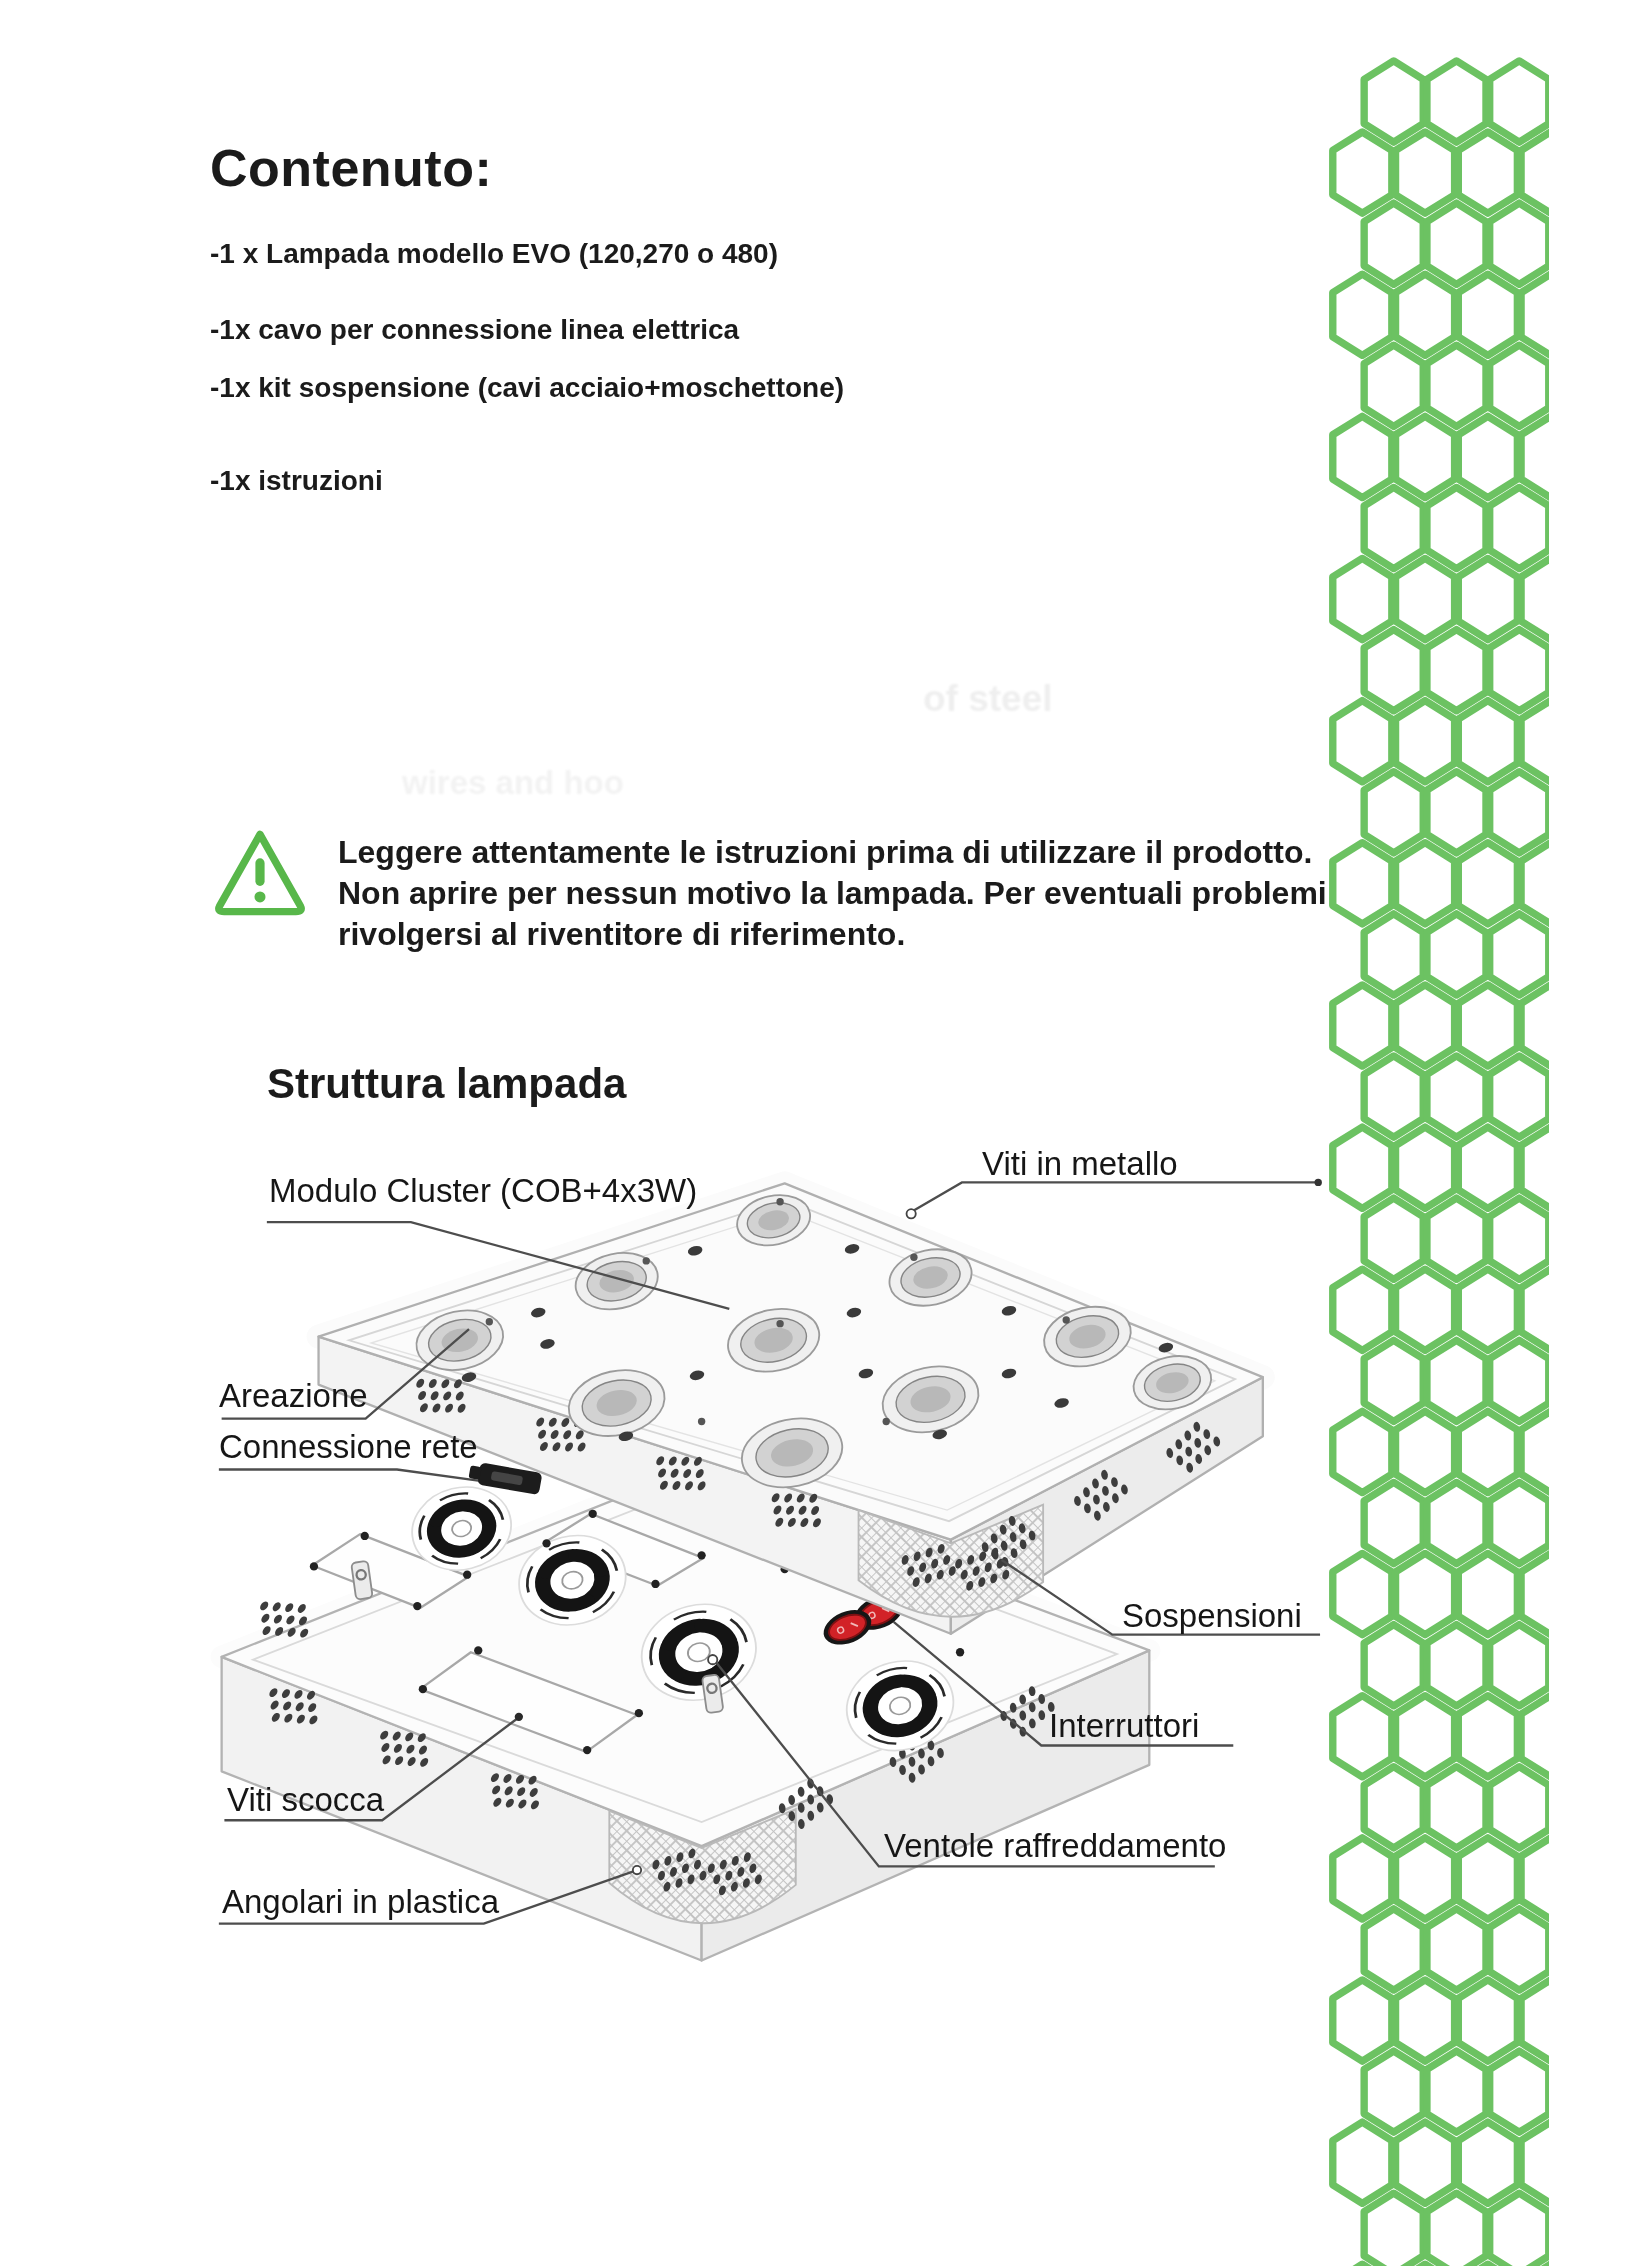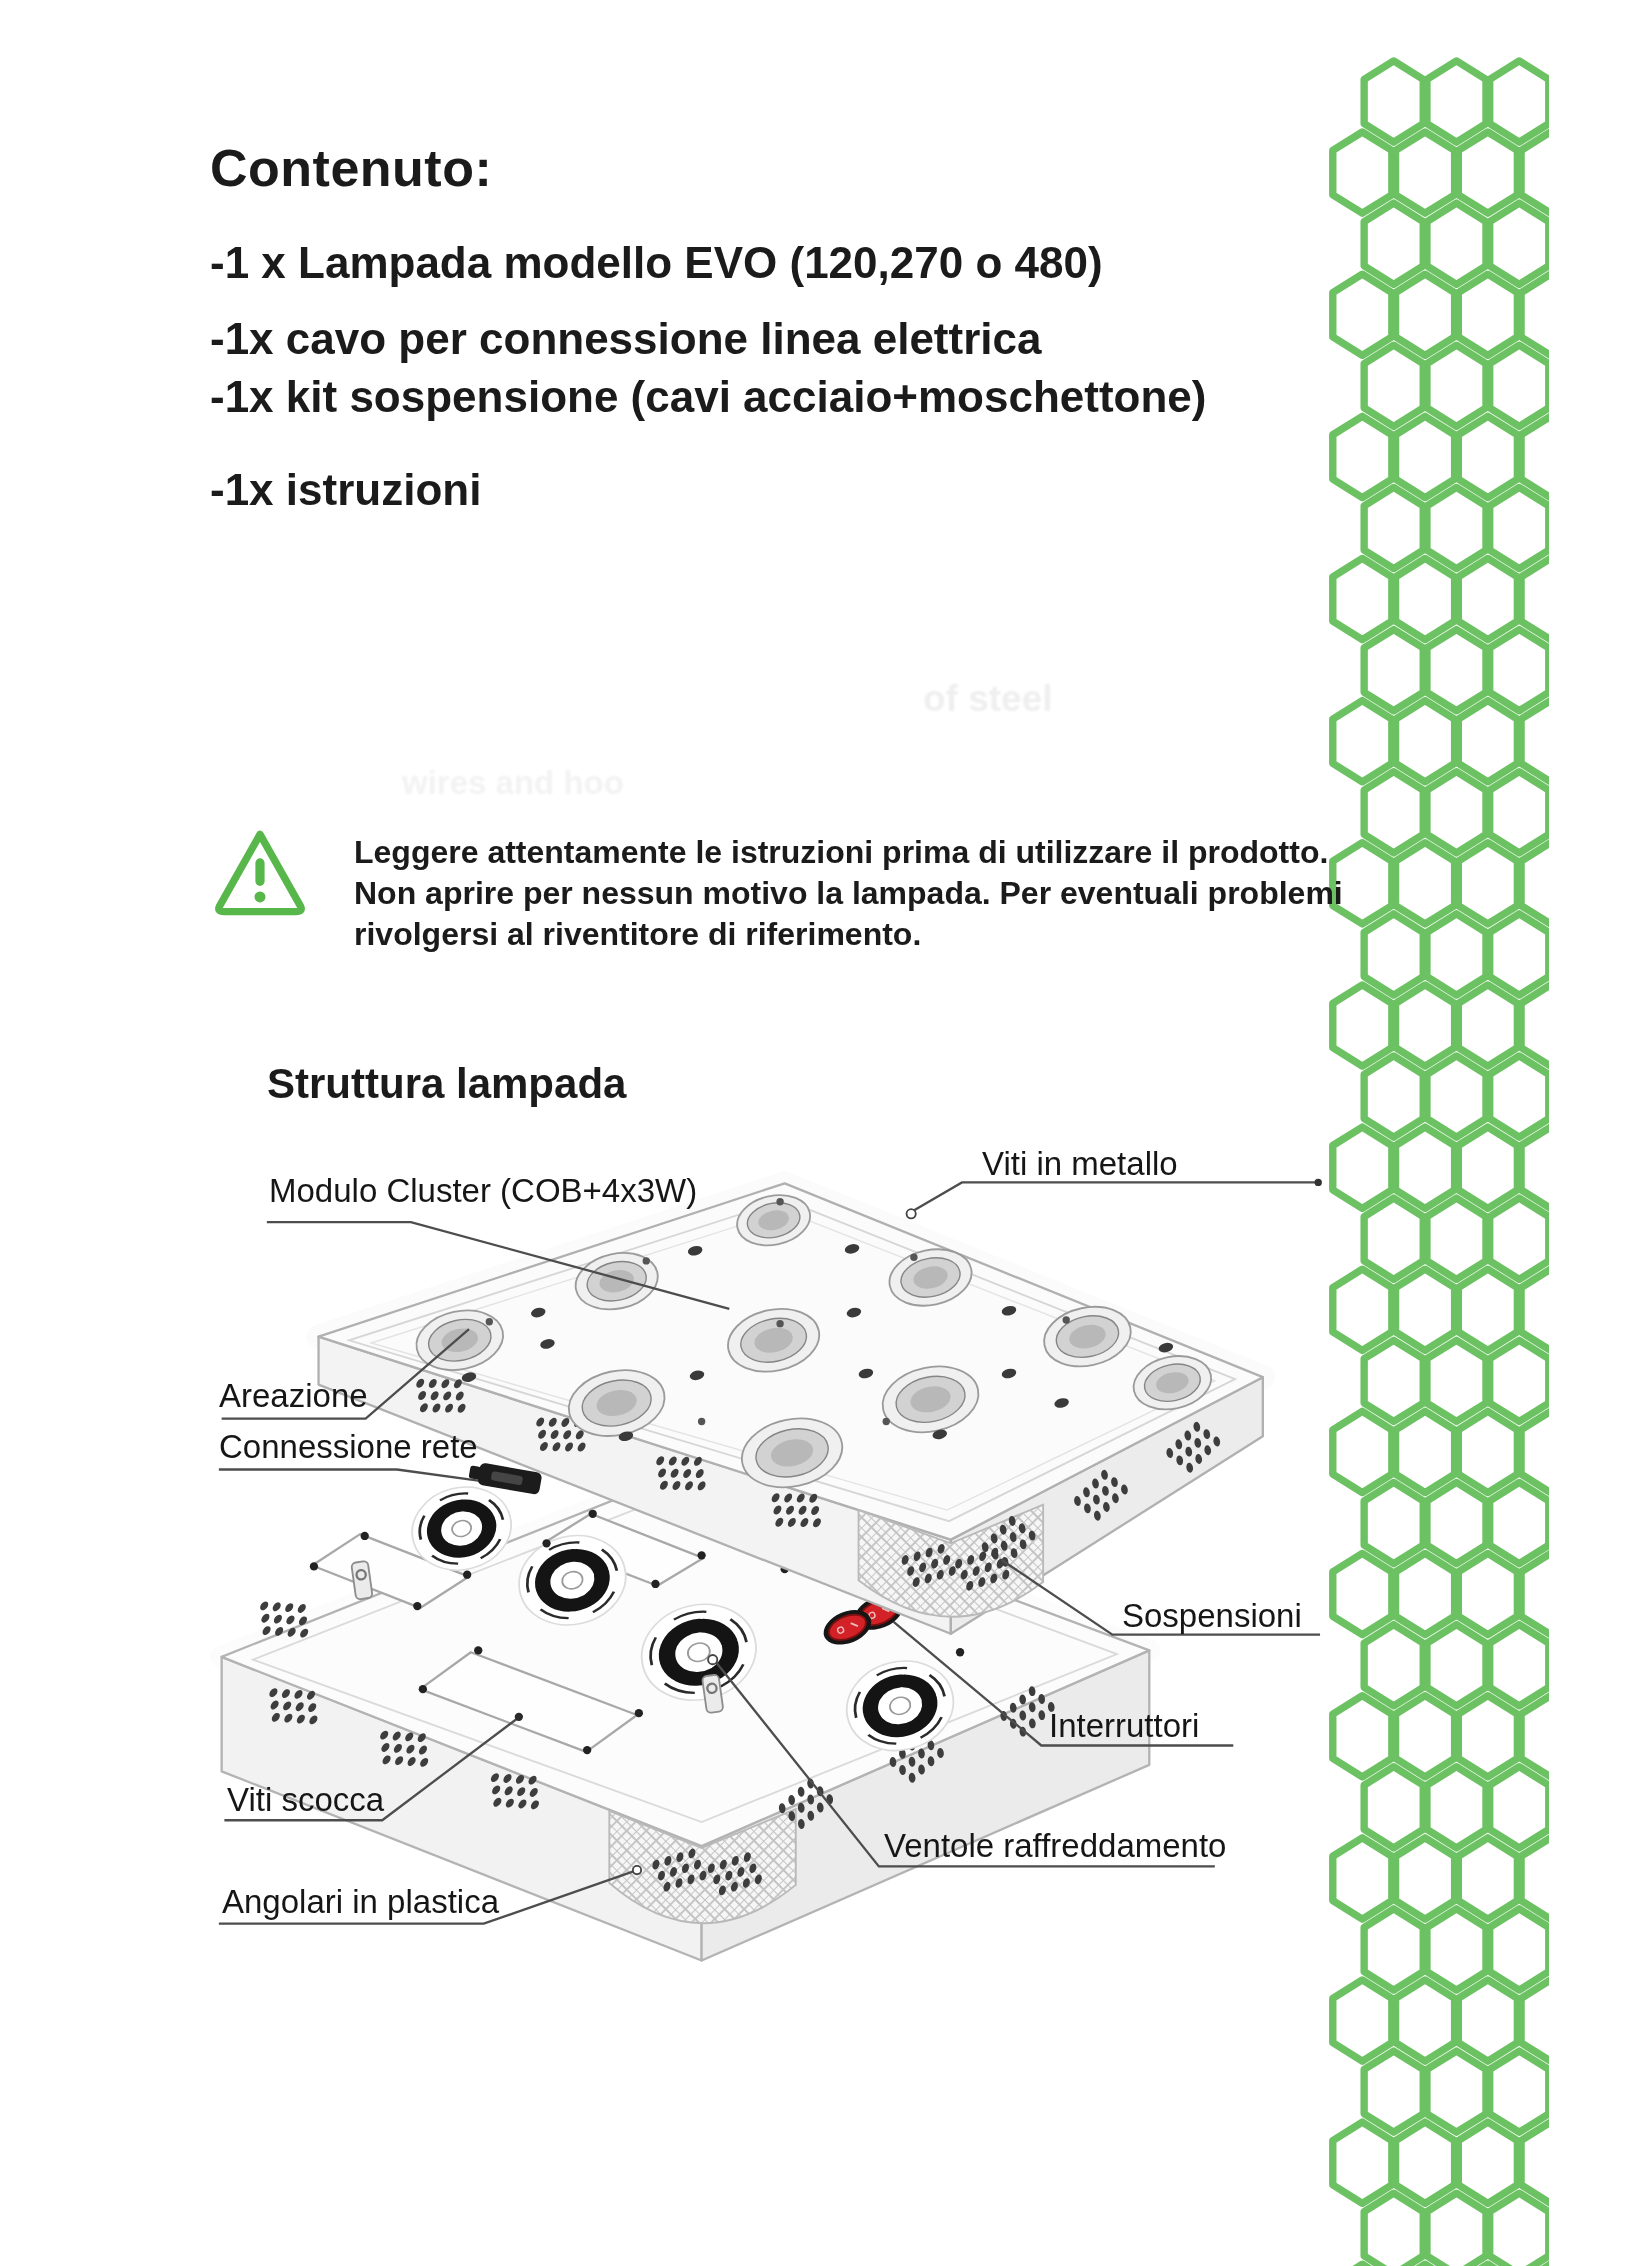--- a/index.html
+++ b/index.html
@@ -3,23 +3,23 @@
 <meta charset="utf-8">
 <style>
   html,body{margin:0;padding:0;background:#888;}
   #page{
     position:relative; width:1646px; height:2267px; background:#ffffff;
     overflow:hidden; font-family:"Liberation Sans", sans-serif; color:#1b1b1b;
     margin:0 auto;
   }
   .abs{position:absolute;}
   #title{left:210px; top:138px; font-size:52px; font-weight:700; letter-spacing:0.5px;}
-  .citem{left:210px; font-size:44px; font-weight:700; white-space:nowrap;}
+  .citem{left:210px; font-size:28px; font-weight:700; white-space:nowrap;}
   #warn-wrap{left:212px; top:827px;}
-  #warn-text{left:338px; top:832px; font-size:32px; font-weight:700; line-height:41px; white-space:nowrap;margin-left:16px;}
+  #warn-text{left:338px; top:832px; font-size:32px; font-weight:700; line-height:41px; white-space:nowrap;}
   #section-title{left:219px; top:1060px; font-size:42px; font-weight:700;margin-left:48px;}
   .lbl{position:absolute; font-size:33px; color:#161616; white-space:nowrap;}
   .ghost{position:absolute; color:#333; filter:blur(1.1px); font-weight:700;}
   #ghost1{left:923px; top:678px; font-size:37px; opacity:.08;}
   #ghost2{left:402px; top:764px; font-size:33px; opacity:.06;}
   #hexstrip{left:1327px; top:0; width:222px; height:2267px; overflow:hidden;}
   svg{display:block;}
   #diagram{left:0; top:0;}
 </style>
 </head>

